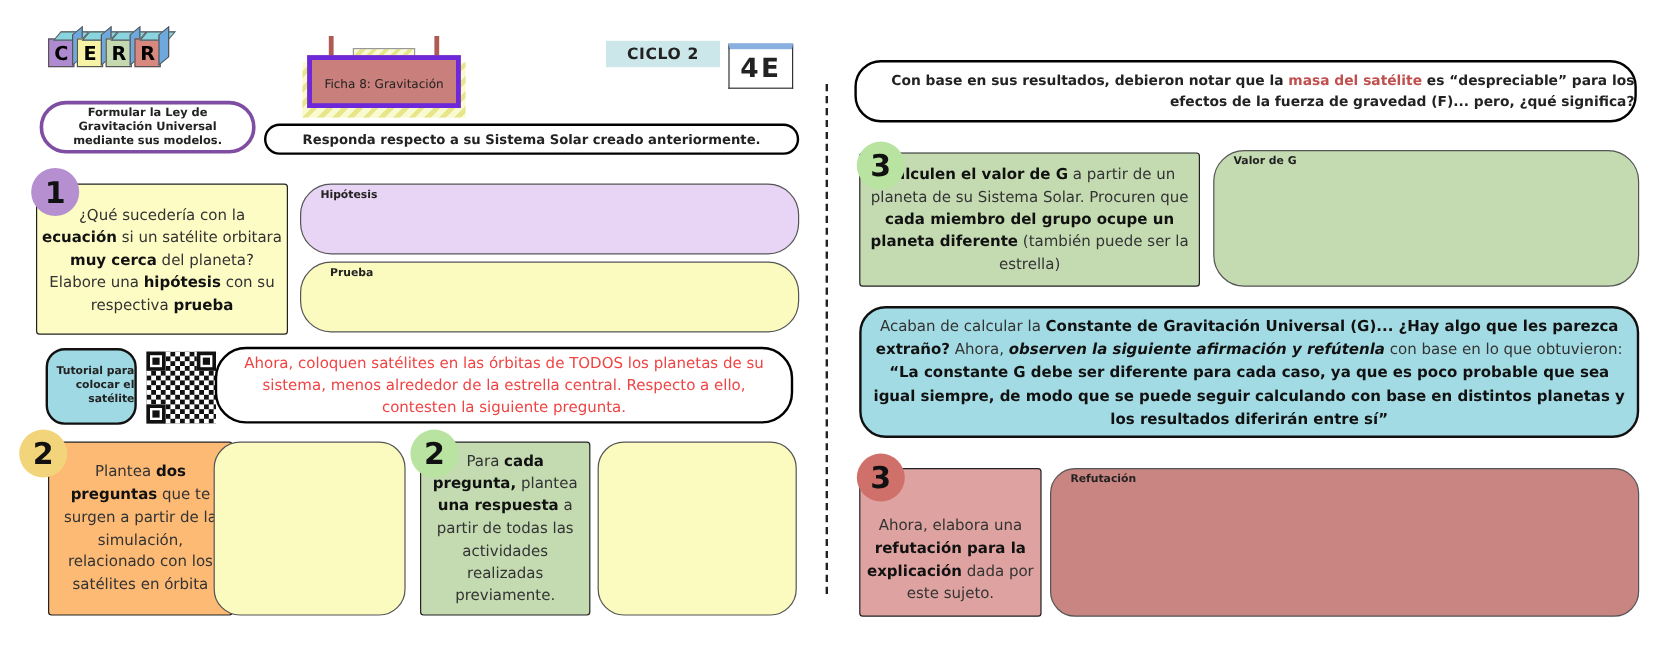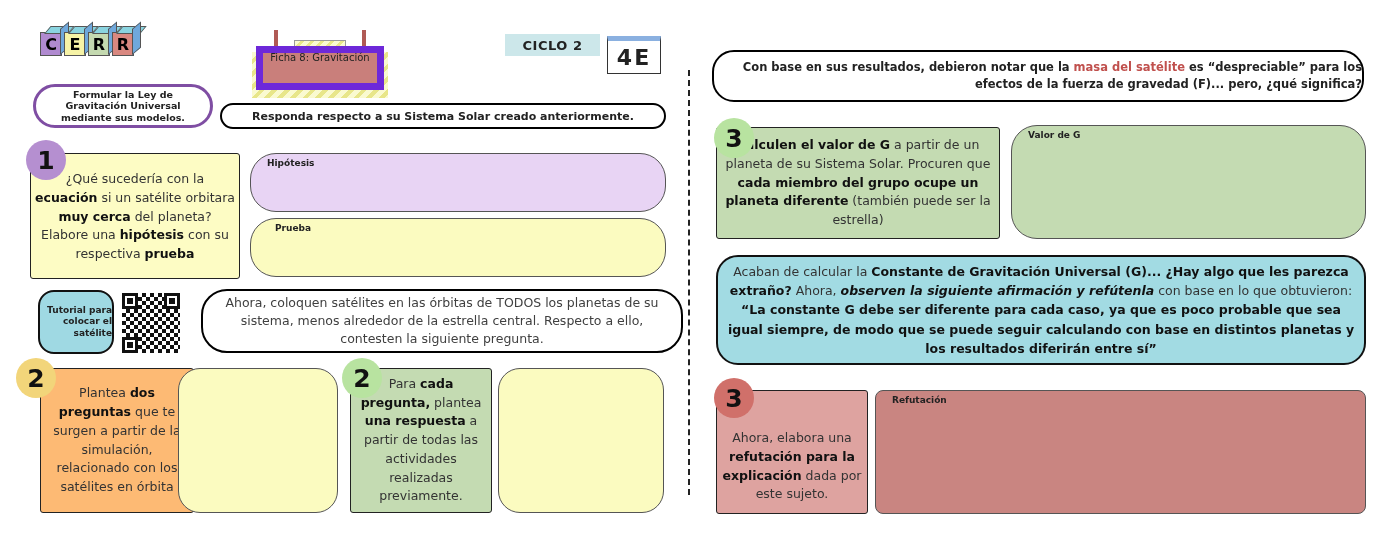--- a/index.html
+++ b/index.html
@@ -25,22 +25,22 @@
   .objective {
     left: 33px; top: 84px; width: 180px; height: 44px; border: 3px solid #7f4ea3; border-radius: 22px;
     font-size: 9.5px; font-weight: bold; text-align: center; display: flex; align-items: center; justify-content: center; line-height: 1.2; padding: 0 16px;
   }
   .sign { left: 250px; top: 30px; width: 138px; height: 68px; }
   .sign .bg {
     position: absolute; left: 2px; top: 22px; width: 136px; height: 46px;
     background: repeating-linear-gradient(135deg, #fafad0 0 5px, #e8e68a 5px 9px);
   }
   .sign .main {
-    position: absolute; left: 6px; top: 16px; width: 128px; height: 44px; background: #c97f7b; border: 7px solid #6d28d9;
-    display: flex; align-items: flex-end; justify-content: center; padding-bottom: 20px;
+    position: absolute; left: 6px; top: 16px; width: 128px; height: 44px; background: #c97f7b; border: 4px solid #6d28d9;
+    display: flex; align-items: flex-end; justify-content: center; padding-bottom: 10px;
     font-family: "DejaVu Sans", sans-serif; font-size: 10px; color: #222;
   }
   .sign .top {
     position: absolute; left: 44px; top: 10px; width: 52px; height: 10px;
     background: repeating-linear-gradient(135deg, #fafad0 0 4px, #e8e68a 4px 7px); border: 1px solid #999;
   }
   .sign .pole { position: absolute; top: 0; width: 4px; height: 30px; background: #b05a55; }
   .ciclo {
     left: 505px; top: 34px; width: 95px; height: 22px; background: #cce7ea;
     font-weight: bold; font-size: 13px; display: flex; align-items: center; justify-content: center; letter-spacing: 0.5px;
@@ -73,22 +73,22 @@
   }
   .qr {
     left: 122px; top: 293px; width: 58px; height: 60px;
     background:
       linear-gradient(90deg, transparent 0 0) ,
       repeating-conic-gradient(#111 0 25%, #fff 0 50%) 0 0/8px 8px;
   }
   .qr .f { position: absolute; width: 16px; height: 16px; border: 3px solid #111; background: #fff; }
   .qr .f::after { content: ""; position: absolute; left: 2px; top: 2px; width: 6px; height: 6px; background: #111; }
   .ahora {
-    left: 201px; top: 289px; width: 482px; height: 64px; border: 2.5px solid #000; border-radius: 26px;
-    font-size: 12.5px; text-align: center; display: flex; align-items: center; justify-content: center; line-height: 1.45; padding: 0 12px; color: #404040;
+    left: 179px; top: 289px; width: 482px; height: 64px; border: 2.5px solid #000; border-radius: 26px;
+    font-size: 12.5px; text-align: center; display: flex; align-items: center; justify-content: center; line-height: 1.45; padding: 0 12px; color: #ef4444;
   }
   .divider { left: 688px; top: 70px; height: 425px; border-left: 2px dashed #222; }
   .conbase {
     left: 712px; top: 50px; width: 652px; height: 52px; border: 2.5px solid #000; border-radius: 22px;
     font-size: 11.5px; font-weight: bold; text-align: right; display: flex; align-items: center; justify-content: center; line-height: 1.45;
   }
   .conbase .red { color: #c0504d; }
   .acaban {
     left: 716px; top: 255px; width: 650px; height: 110px; border: 2.5px solid #111; border-radius: 22px; background: #a2dbe3;
     font-size: 12.5px; text-align: center; display: flex; align-items: center; justify-content: center; line-height: 1.55; padding: 0 6px; color: #333;
@@ -169,15 +169,15 @@
 </div>
 
 <div class="abs acaban">
   <div class="rich2"><span>Acaban de calcular la </span><b>Constante de Gravitación Universal (G)... ¿Hay algo que les parezca extraño?</b><span> Ahora, </span><b style="font-style: italic;">observen la siguiente afirmación y refútenla</b><span> con base en lo que obtuvieron: </span><b>“La constante G debe ser diferente para cada caso, ya que es poco probable que sea igual siempre, de modo que se puede seguir calculando con base en distintos planetas y los resultados diferirán entre sí”</b></div>
 </div>
 
 <div class="abs qbox" style="left:716px;top:390px;width:152px;height:124px;background:#dea3a0;padding-top:31px;">
   <div class="rich"><span>Ahora, elabora una </span><b>refutación para la explicación</b><span> dada por este sujeto.</span></div>
 </div>
 <div class="badge" style="left:714px;top:378px;background:#d0706a;">3</div>
-<div class="answer" style="left:875px;top:390px;width:491px;height:124px;background:#c98581;border-radius:8px;">
+<div class="answer" style="left:875px;top:390px;width:491px;height:124px;background:#c98581;border-radius:21px;">
   <span>Refutación</span>
 </div>
 
 </body></html>

